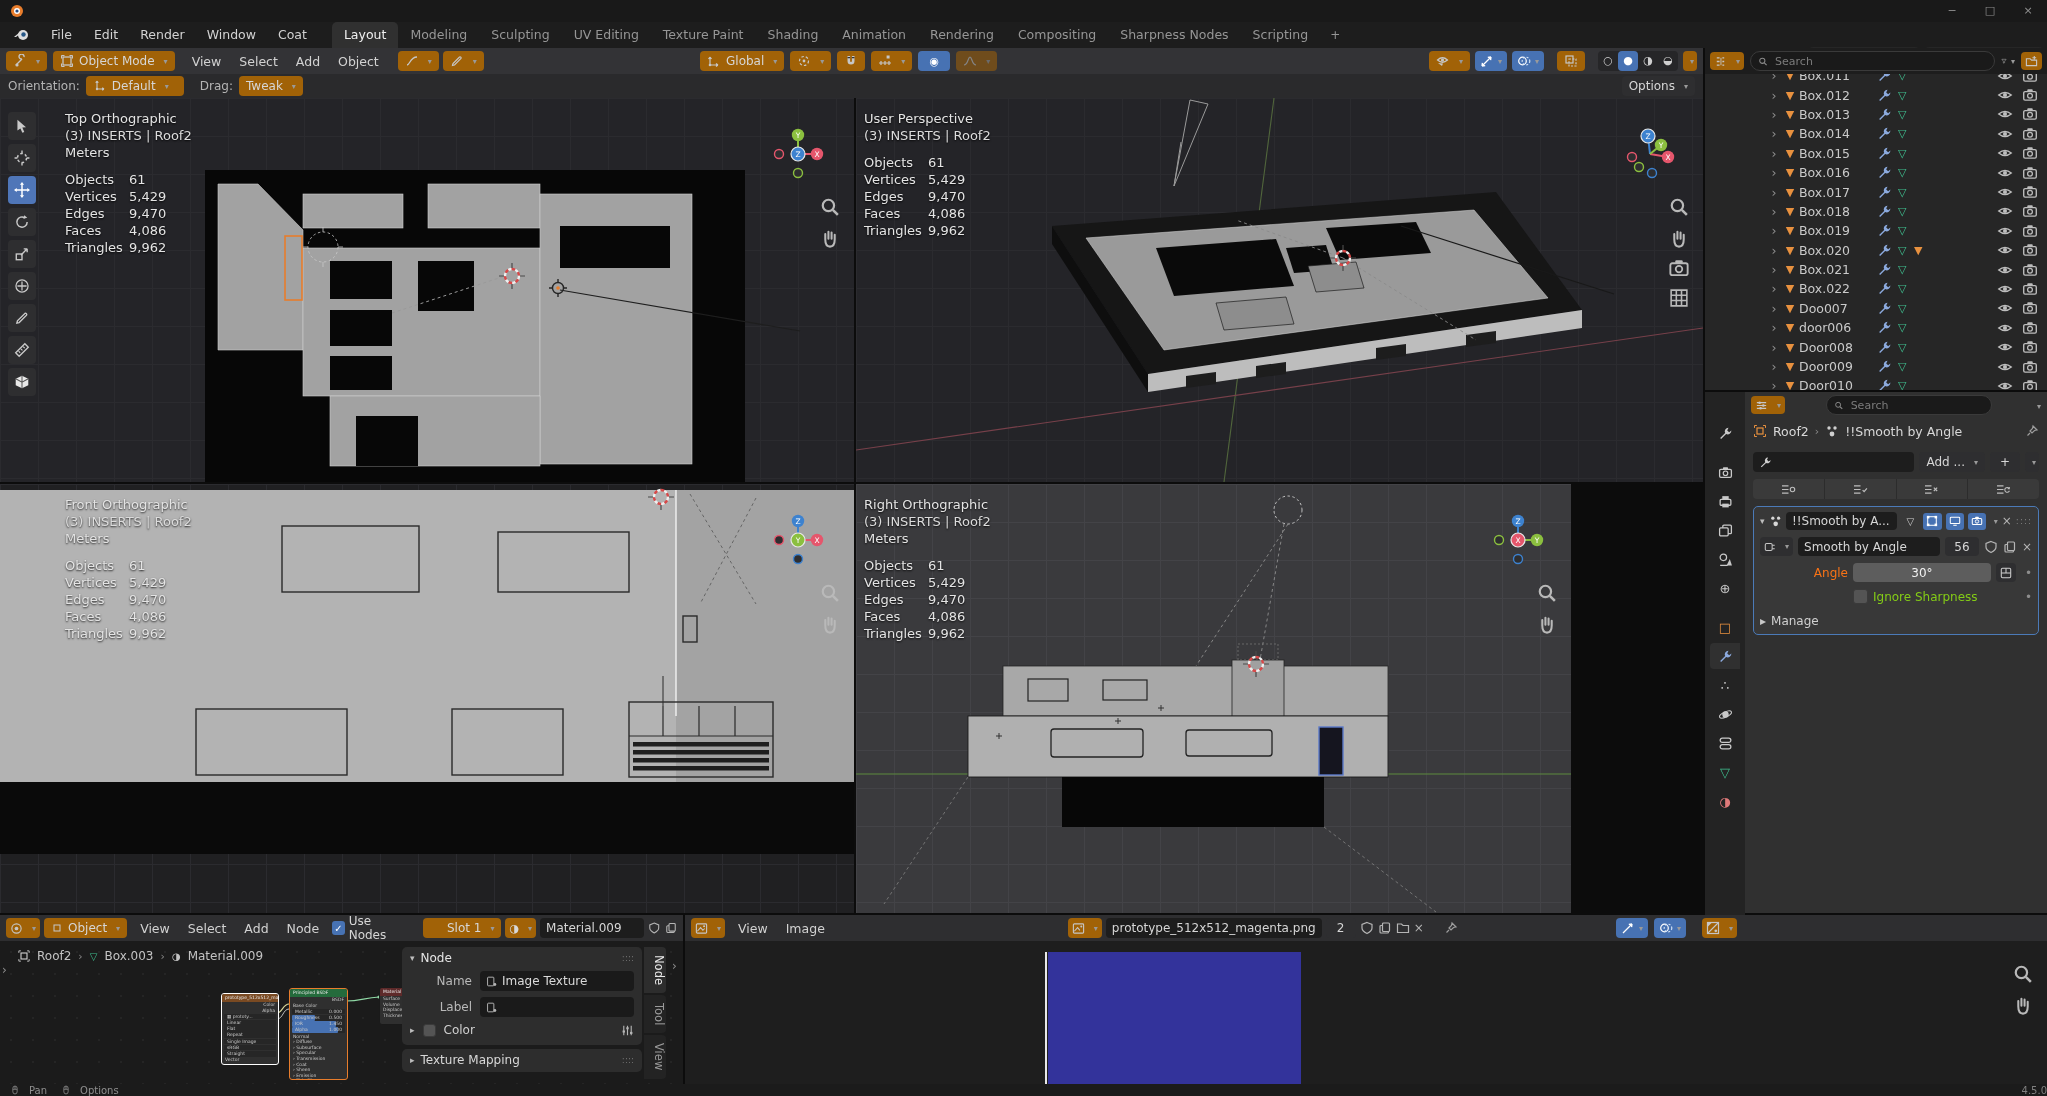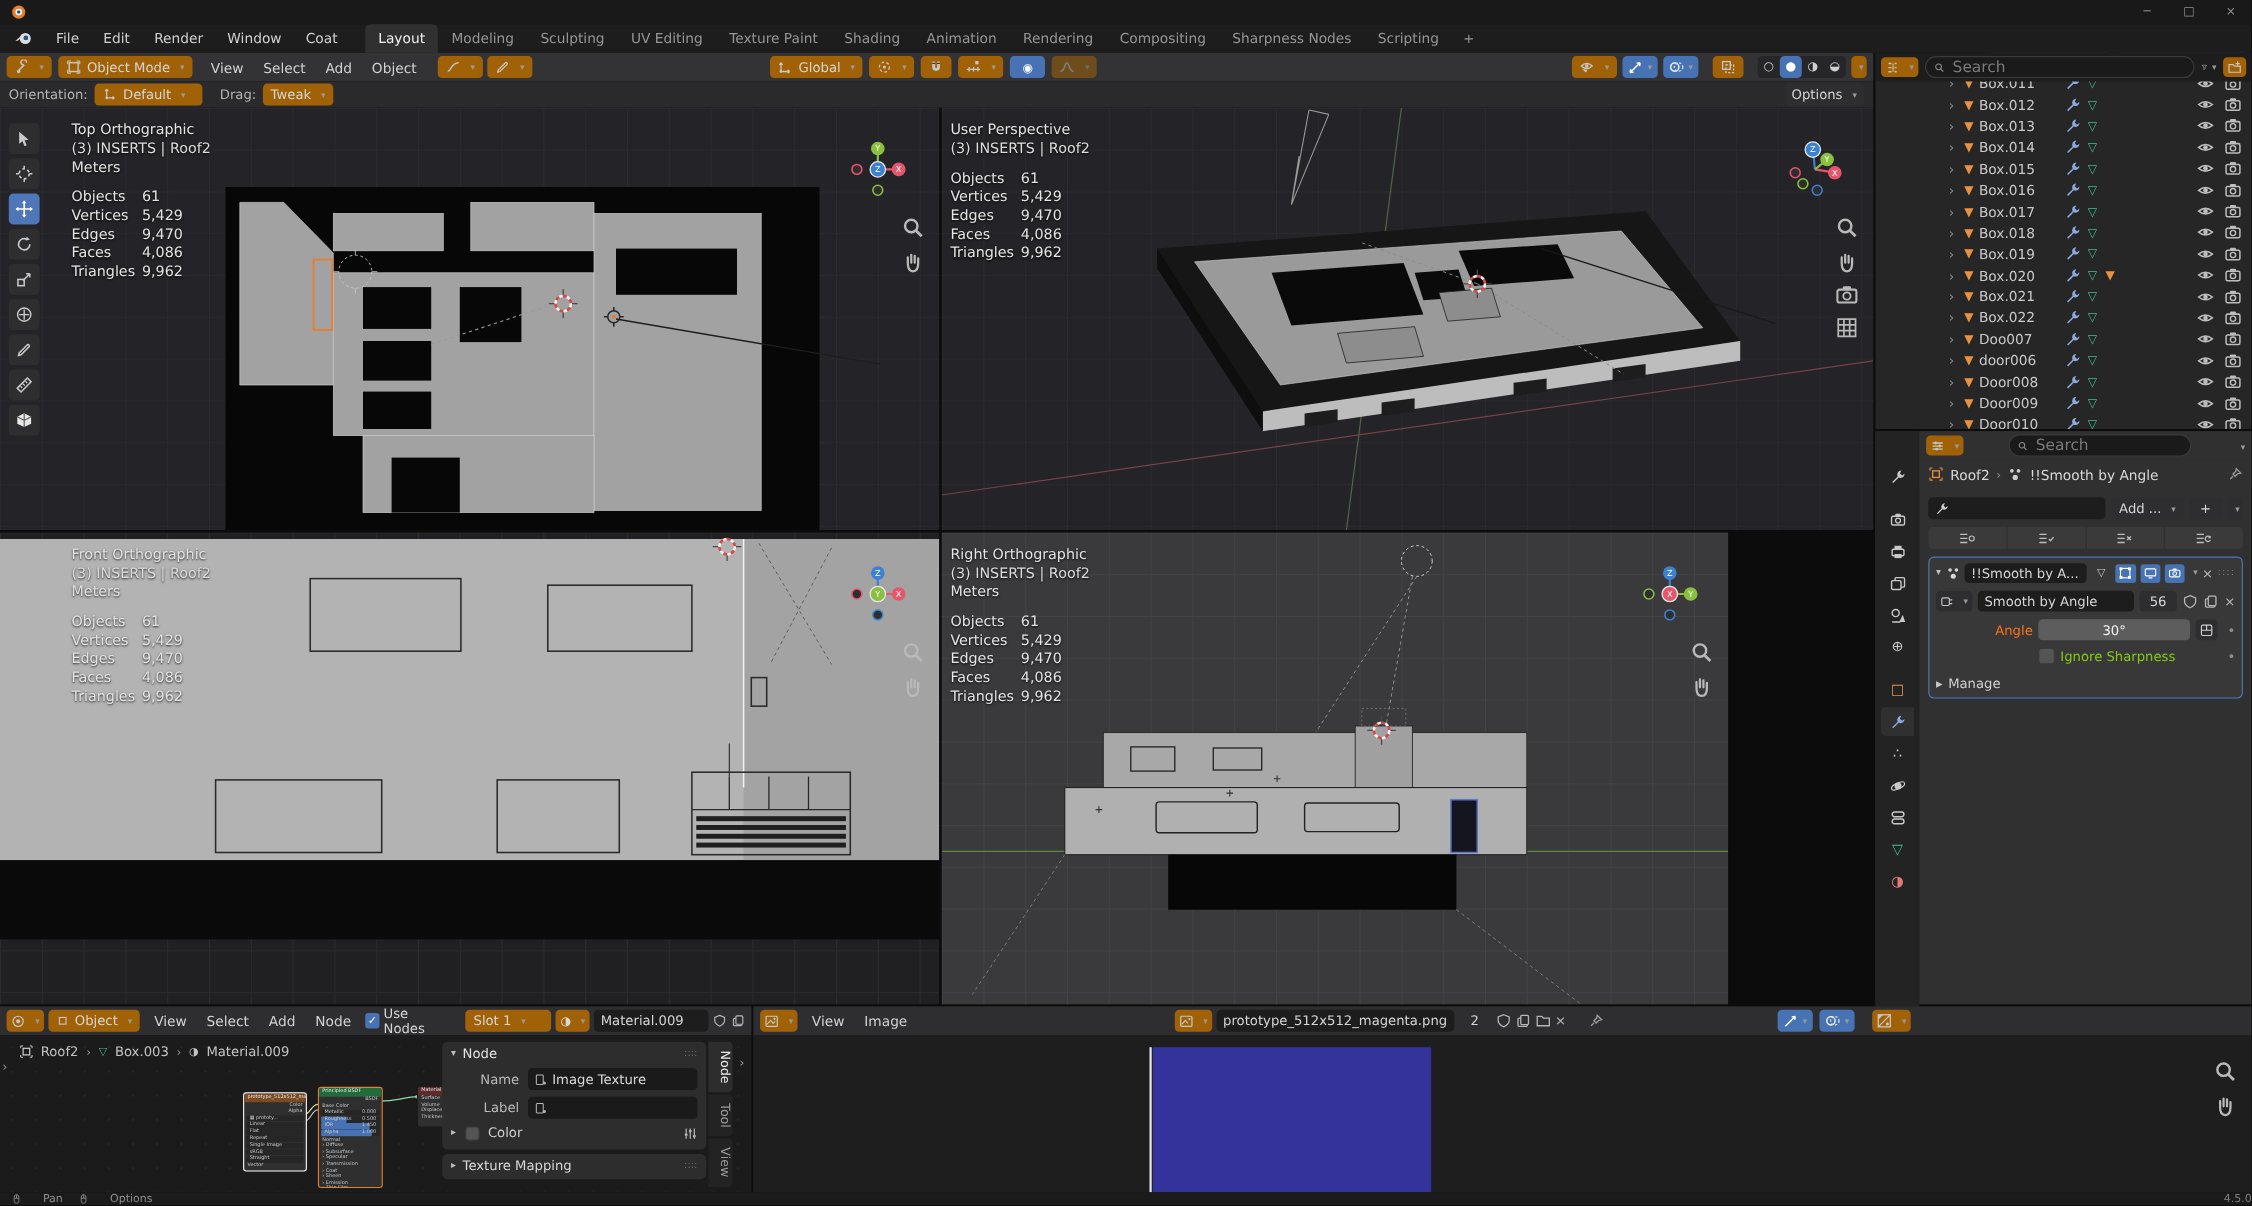--- a/index.html
+++ b/index.html
@@ -50,21 +50,21 @@
   .navic{position:absolute;width:22px;height:22px;color:#b9b9b9;}
   #toolshelf{position:absolute;left:8px;top:14px;display:flex;flex-direction:column;gap:4px;}
   #toolshelf .tsb{width:28px;height:28px;background:#2e2e30;border-radius:4px;display:flex;align-items:center;justify-content:center;color:#c9c9c9;}
   #toolshelf .tsb.active{background:#4f76b8;color:#fff;}
   #toolshelf .tsb svg{width:16px;height:16px;}
   .divider-v{position:absolute;background:#0c0c0c;}
   
   #outliner{left:1705px;top:48px;width:342px;height:342px;background:#262626;}
   #outliner-header{height:26px;background:#1d1d1d;display:flex;align-items:center;padding:0 5px;gap:6px;}
   .search-box{display:flex;align-items:center;background:#1a1a1a;border:1px solid #3a3a3a;border-radius:10px;height:18px;padding:0 7px;gap:5px;flex:1;}
-  .search-box input{background:transparent;border:0;outline:0;color:#cfcfcf;font-size:14px;width:100%;font-family:"DejaVu Sans",sans-serif;}
+  .search-box input{background:transparent;border:0;outline:0;color:#cfcfcf;font-size:11px;width:100%;font-family:"DejaVu Sans",sans-serif;}
   .search-box input::placeholder{color:#7b7b7b;}
   #outliner-list{position:absolute;left:0;top:26px;width:342px;height:316px;overflow:hidden;}
   .ol-row{display:flex;align-items:center;height:19.4px;font-size:12.5px;color:#cacaca;}
   .ol-row .disc{width:14px;margin-left:62px;color:#8f8f8f;text-align:center;}
   .ol-row .obic{color:#e8913f;font-size:11px;width:18px;text-align:center;}
   .ol-row .nm{width:78px;}
   .ol-row .wr{width:15px;height:15px;color:#8caade;margin-right:6px;}
   .ol-row .md{color:#3fbf8f;font-size:11px;width:16px;}
   .ol-row .extra{color:#e8913f;font-size:11px;width:16px;}
   .ol-row .sp{flex:1;}
@@ -114,21 +114,21 @@
   .np-block{background:#2d2d2d;border-radius:5px;padding:4px 8px 8px 8px;margin-bottom:4px;color:#cfcfcf;}
   .np-row{display:flex;align-items:center;margin-top:6px;gap:8px;}
   .np-lab{width:62px;text-align:right;color:#b9b9b9;}
   .np-field{flex:1;background:#1a1a1a;border-radius:4px;height:20px;display:flex;align-items:center;padding:0 6px;gap:5px;color:#dadada;}
   #ntabs{position:absolute;left:644px;top:6px;width:22px;display:flex;flex-direction:column;gap:2px;}
   .ntab{writing-mode:vertical-rl;padding:8px 0;width:22px;text-align:center;background:#232323;color:#9a9a9a;border-radius:0 4px 4px 0;font-size:11.5px;}
   .ntab.active{background:#2d2d2d;color:#e8e8e8;}
   #imageed{left:685px;top:915px;width:1362px;height:169px;background:#1f1f1f;}
   #image-canvas{position:absolute;left:0;top:26px;width:1362px;height:143px;background:#1e1e1e;overflow:hidden;}
   #statusbar{left:0;top:1084px;width:2047px;height:12px;background:#1b1b1b;display:flex;align-items:center;color:#8f8f8f;font-size:10px;gap:14px;padding-left:10px;}
-  .sb-item{display:flex;align-items:center;gap:19px;}
+  .sb-item{display:flex;align-items:center;gap:9px;}
   .sb-item .ic{width:10px;height:10px;}
   #sb-version{position:absolute;right:10px;color:#7f7f7f;}
   .chkbox{width:14px;height:14px;background:#4772b3;border-radius:3px;color:#fff;font-size:10px;display:flex;align-items:center;justify-content:center;}
 </style>
 </head>
 <body>
 
 <div id="app">
 
   <div id="titlebar" class="abs">
@@ -1438,21 +1438,21 @@
       <div id="shader-menus" class="row">
           <span class="hmenu">View</span>
           <span class="hmenu">Select</span>
           <span class="hmenu">Add</span>
           <span class="hmenu">Node</span>
         </div>
       <span class="chkbox">
           <span>✓</span>
         </span>
       <span style="color:#d6d6d6;">Use Nodes</span>
-      <span class="btn dd" style="margin-left:14px;min-width:64px;">
+      <span class="btn dd" style="margin-left:14px;min-width:64px;justify-content:flex-end;">
           <span>Slot 1</span>
         </span>
       <span class="btn dd" style="padding:0 4px;">
         <span style="font-size:11px;color:#d8d8d8;">◑</span>
       </span>
       <span class="field" style="height:20px;min-width:92px;">
           <span>Material.009</span>
         </span>
       <span class="ic" style="width:14px;height:14px;color:#b5b5b5;">
           <svg viewBox="0 0 14 14">

